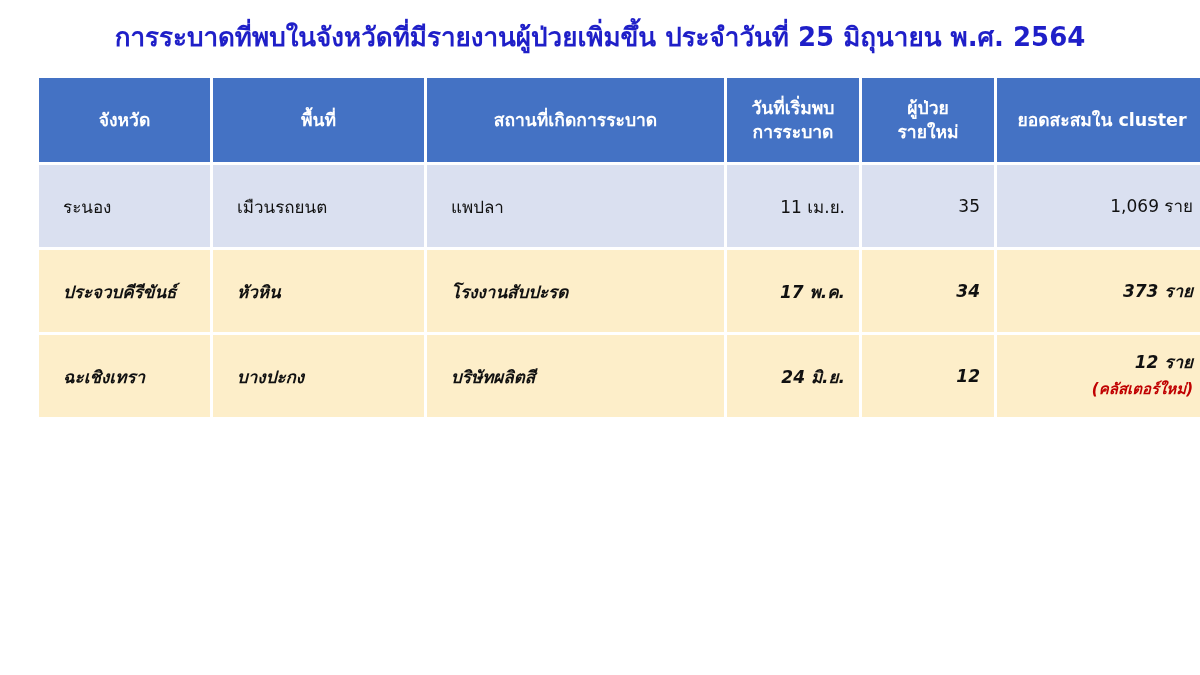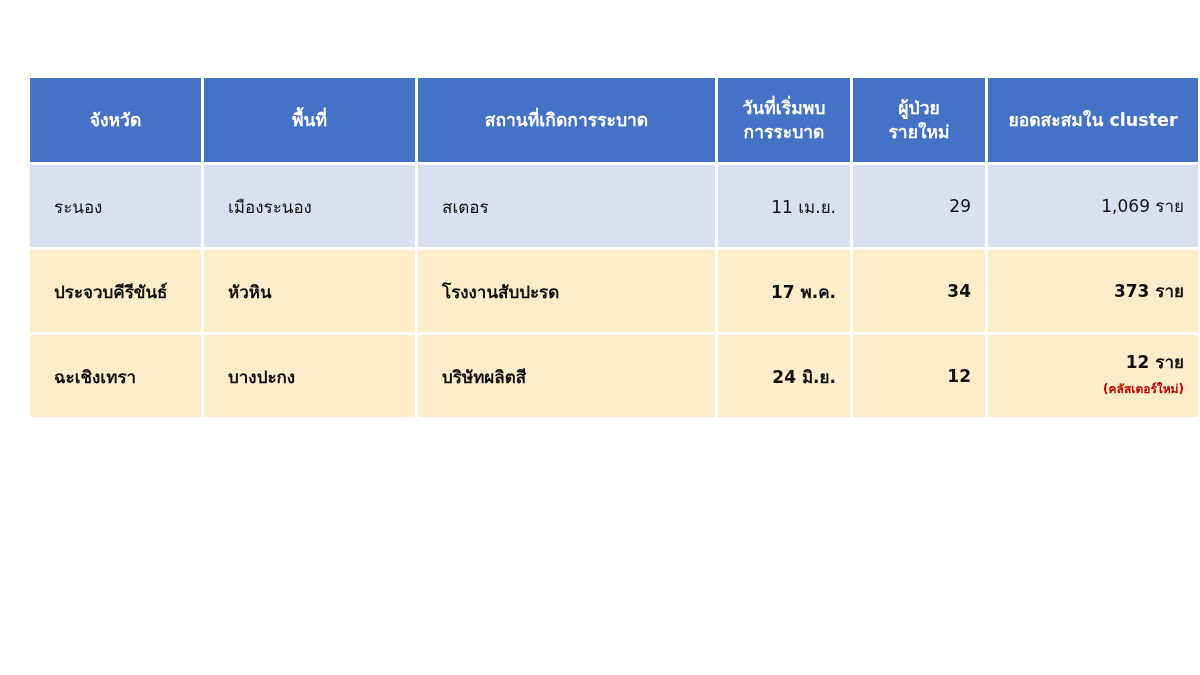--- a/index.html
+++ b/index.html
@@ -32,21 +32,21 @@
     font-weight: bold;
     color: #1f1fc8;
     letter-spacing: 0px;
     line-height: 34px;
     white-space: nowrap;
   }
 
   
   #table-wrap {
     position: absolute;
-    left: 30px;
+    left: 39px;
     top: 78px;
     width: 1147px;
   }
 
   table.epi-table {
     border-collapse: separate;
     border-spacing: 3px 3px;
     width: 1147px;
     table-layout: fixed;
     margin: -3px;
@@ -67,51 +67,52 @@
     color: #ffffff;
     height: 84px;
     text-align: center;
     font-weight: bold;
     font-size: 17.5px;
     line-height: 24px;
   }
 
   
   tr.row-blue td { background: #dae0f0; }
-  tr.row-cream td { background: #fdeec9; }
+  tr.row-cream td { background: #fdeec9; font-style: italic; }
 
   table.epi-table tbody td {
     height: 82px;
     padding-left: 24px;
   }
   tr.row-last td { height: 88px; }
 
   td.col-left { text-align: left; }
   td.col-center { text-align: right; }
 
   
   tr.weight-normal td { font-weight: normal; }
 
   .sub-new {
     display: block;
     color: #c00000;
-    font-size: 12px;
+    font-size: 15px;
     font-weight: bold;
     margin-top: 4px;
   }
 
   .cell-stack { line-height: 23px; }
 
   .hdr-line { display: block; }
 </style>
 </head>
 <body>
 
 <div id="page">
 
+  <div id="title">การระบาดที่พบในจังหวัดที่มีรายงานผู้ป่วยเพิ่มขึ้น ประจำวันที่ 25 มิถุนายน พ.ศ. 2564</div>
 
   <div id="table-wrap">
     <table class="epi-table">
       <colgroup>
         <col style="width:171px">
         <col style="width:211px">
         <col style="width:297px">
         <col style="width:132px">
         <col style="width:132px">
         <col style="width:210px">
@@ -139,24 +140,24 @@
           <th>
             <span class="hdr-line">ยอดสะสมใน cluster</span>
           </th>
         </tr>
       </thead>
 
       <tbody>
 
         <tr class="row-blue weight-normal">
           <td class="col-left">ระนอง</td>
-          <td class="col-left">เมืองระนอง</td>
-          <td class="col-left">สเตอร</td>
+          <td class="col-left">เมืวนรถยนต</td>
+          <td class="col-left">แพปลา</td>
           <td class="col-center">11 เม.ย.</td>
-          <td class="col-center">29</td>
+          <td class="col-center">35</td>
           <td class="col-center cell-stack">
             <span>1,069 ราย</span>
           </td>
         </tr>
 
         <tr class="row-cream">
           <td class="col-left">ประจวบคีรีขันธ์</td>
           <td class="col-left">หัวหิน</td>
           <td class="col-left">โรงงานสับปะรด</td>
           <td class="col-center">17 พ.ค.</td>

